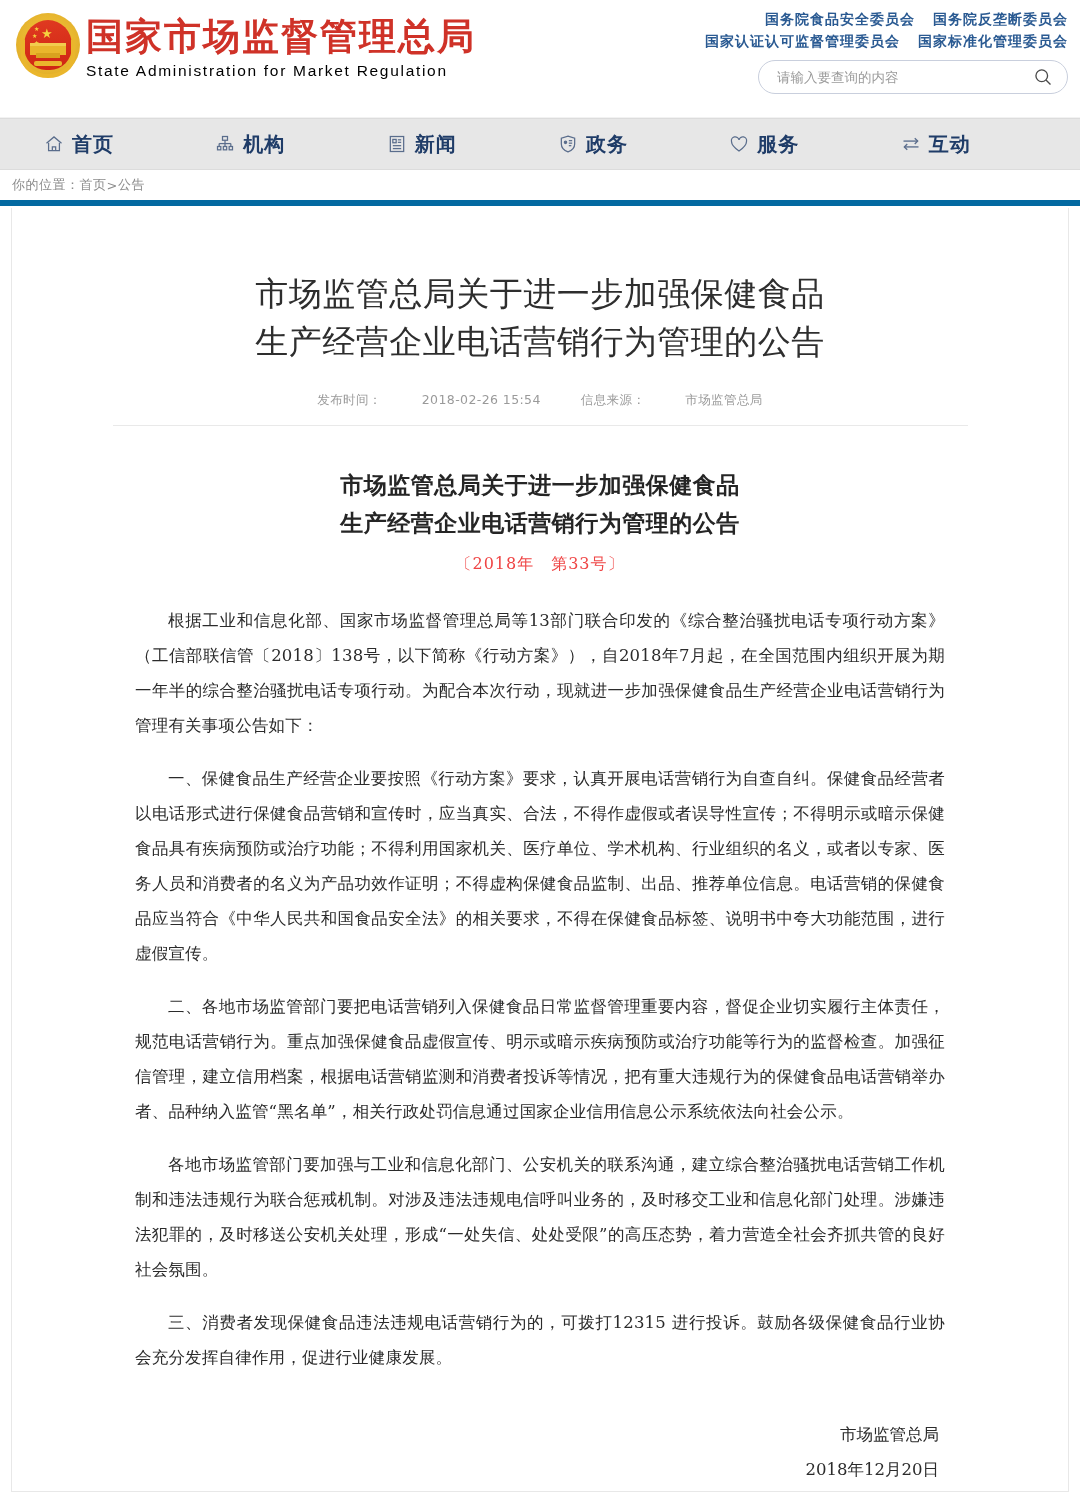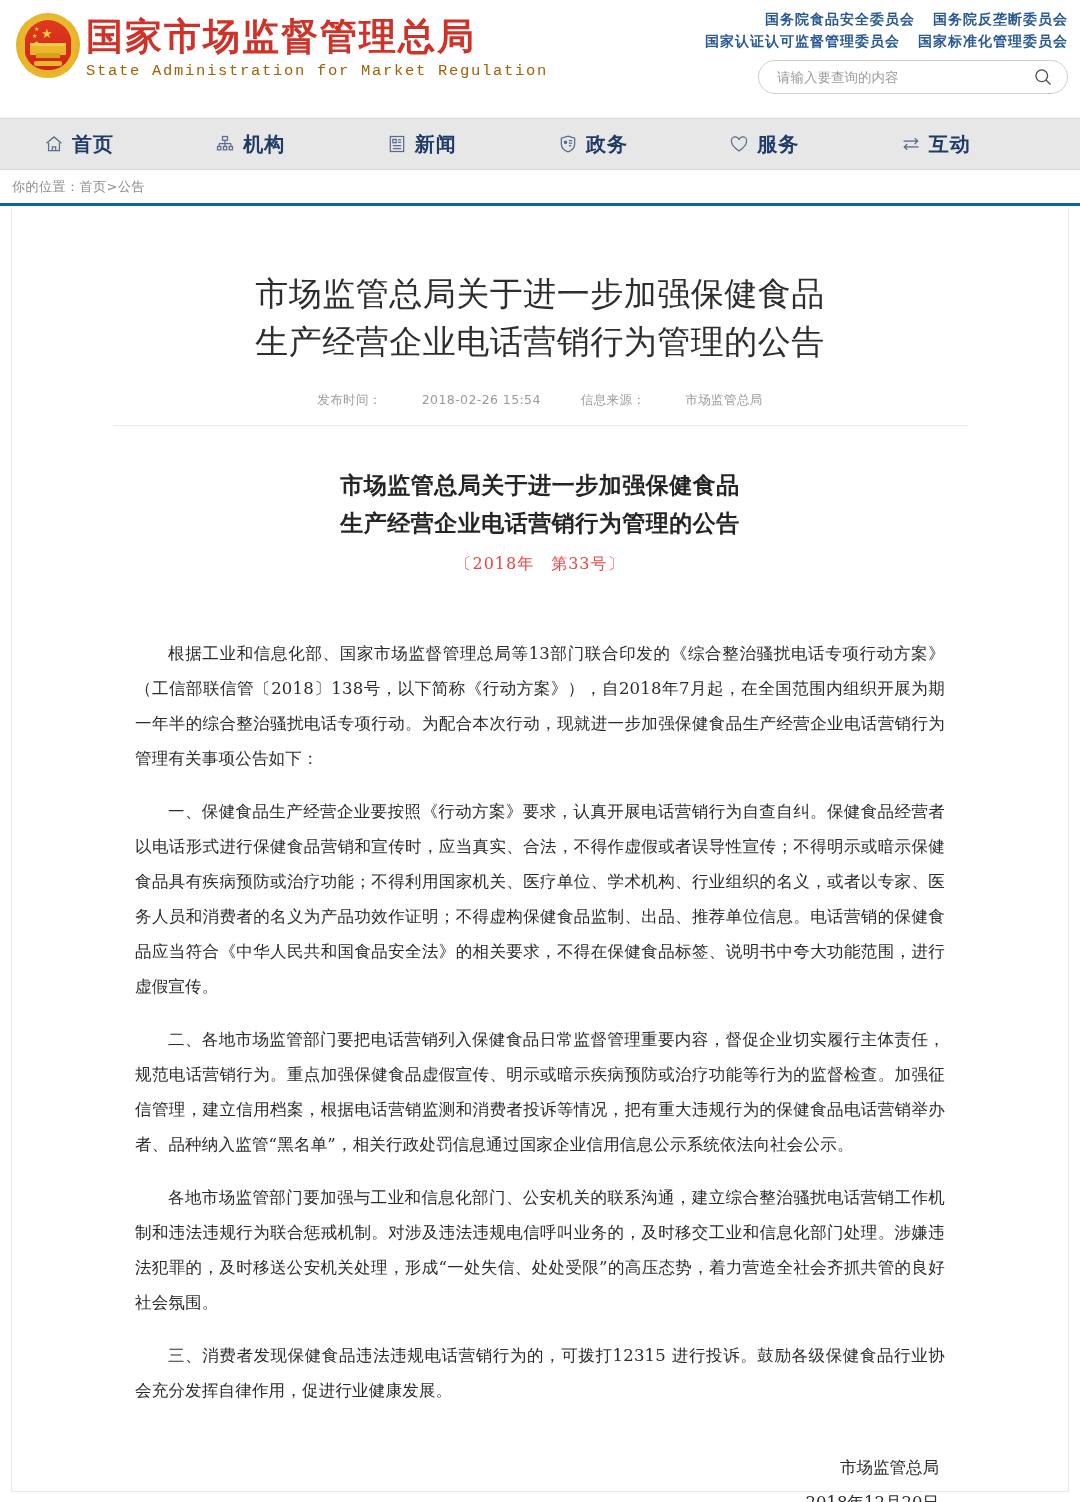--- a/index.html
+++ b/index.html
@@ -100,24 +100,24 @@
   .brand-cn {
     font-family: "DejaVu Sans", "Liberation Sans", sans-serif;
     font-size: 37px;
     font-weight: 700;
     letter-spacing: 2px;
     color: #cf3228;
     line-height: 44px;
     white-space: nowrap;
   }
   .brand-en {
-    font-family: Liberation Mono, monospace;
+    font-family: Liberation Sans, sans-serif;
     font-size: 15.5px;
     letter-spacing: 1.7px;
-    color: #a16207;
+    color: #000000;
     line-height: 20px;
     margin-top: 2px;
     white-space: nowrap;
   }
 
   .committees {
     position: absolute;
     right: 12px;
     top: 8px;
   }
@@ -196,21 +196,21 @@
   }
   .nav-icon { width: 20px; height: 20px; flex: none; display:block; }
 
   
   .crumb-bar {
     height: 36px;
     background: #ffffff;
     display: flex;
     align-items: center;
     padding-left: 12px;
-    border-bottom: 3px solid #0369a1;
+    border-bottom: 6px solid #0369a1;
   }
   .crumb-text {
     font-family: "DejaVu Sans", "Liberation Sans", sans-serif;
     font-size: 13px;
     color: #8c8c8c;
     letter-spacing: 0.5px;
   }
   .crumb-link { color: #8c8c8c; text-decoration: none; }
 
   
@@ -281,21 +281,21 @@
   .para {
     font-family: "DejaVu Serif", "Liberation Serif", serif;
     font-size: 16.5px;
     color: #2b2b2b;
     line-height: 35px;
     text-align: justify;
     text-indent: 2em;
     margin-top: 18px;
     letter-spacing: 0.2px;
   }
-  .para.first { margin-top: 61px; }
+  .para.first { margin-top: 28px; }
 
   .sign {
     margin-top: 42px;
     text-align: right;
     font-family: "DejaVu Serif", "Liberation Serif", serif;
     font-size: 16.5px;
     color: #2b2b2b;
     line-height: 35px;
     padding-right: 6px;
   }

